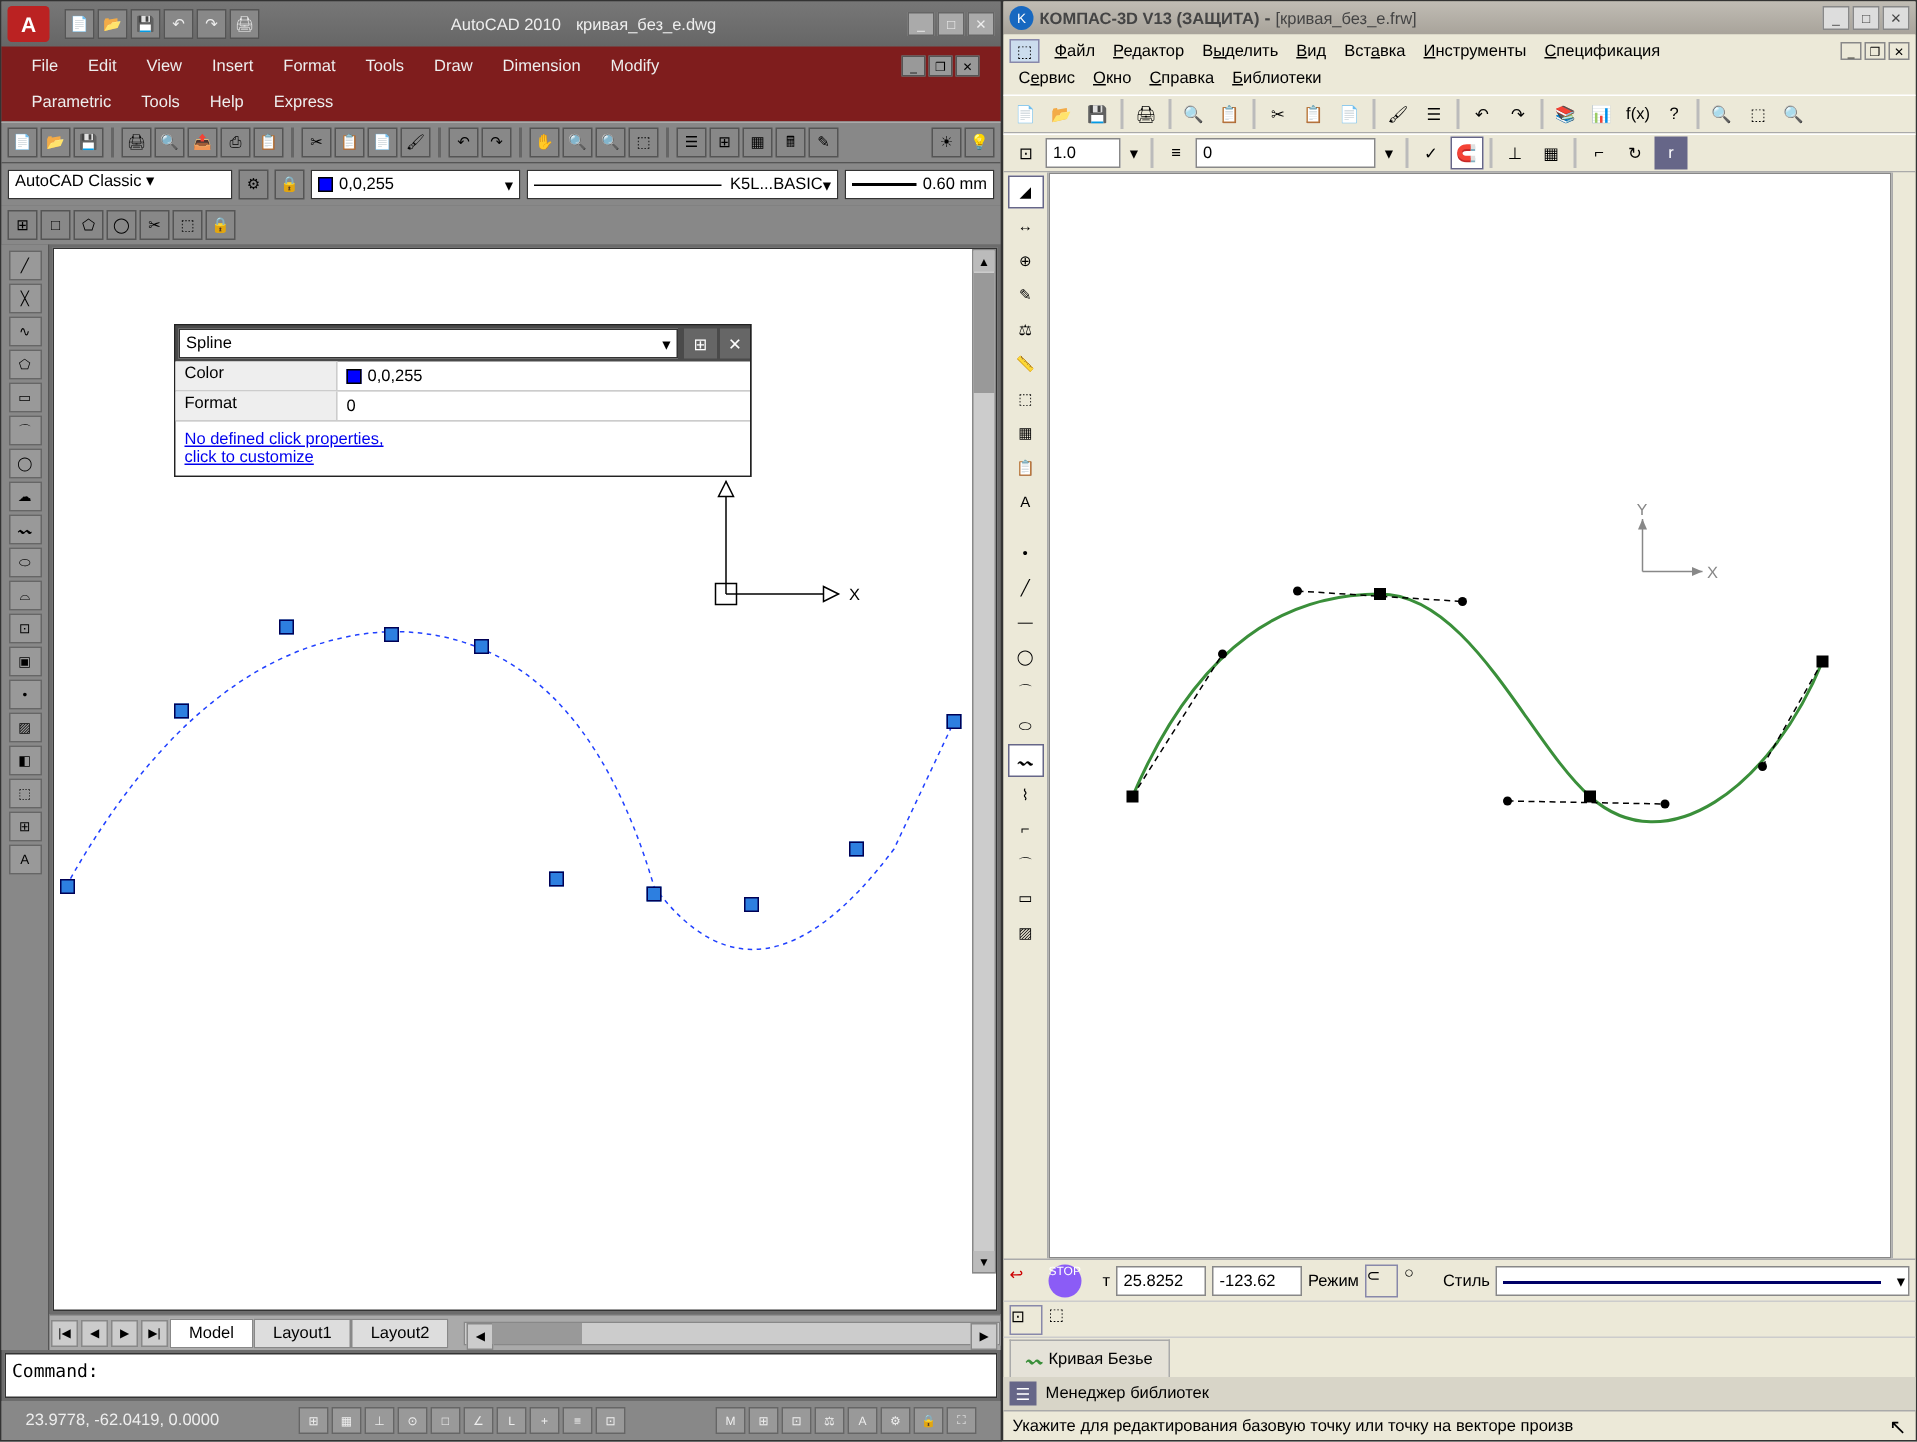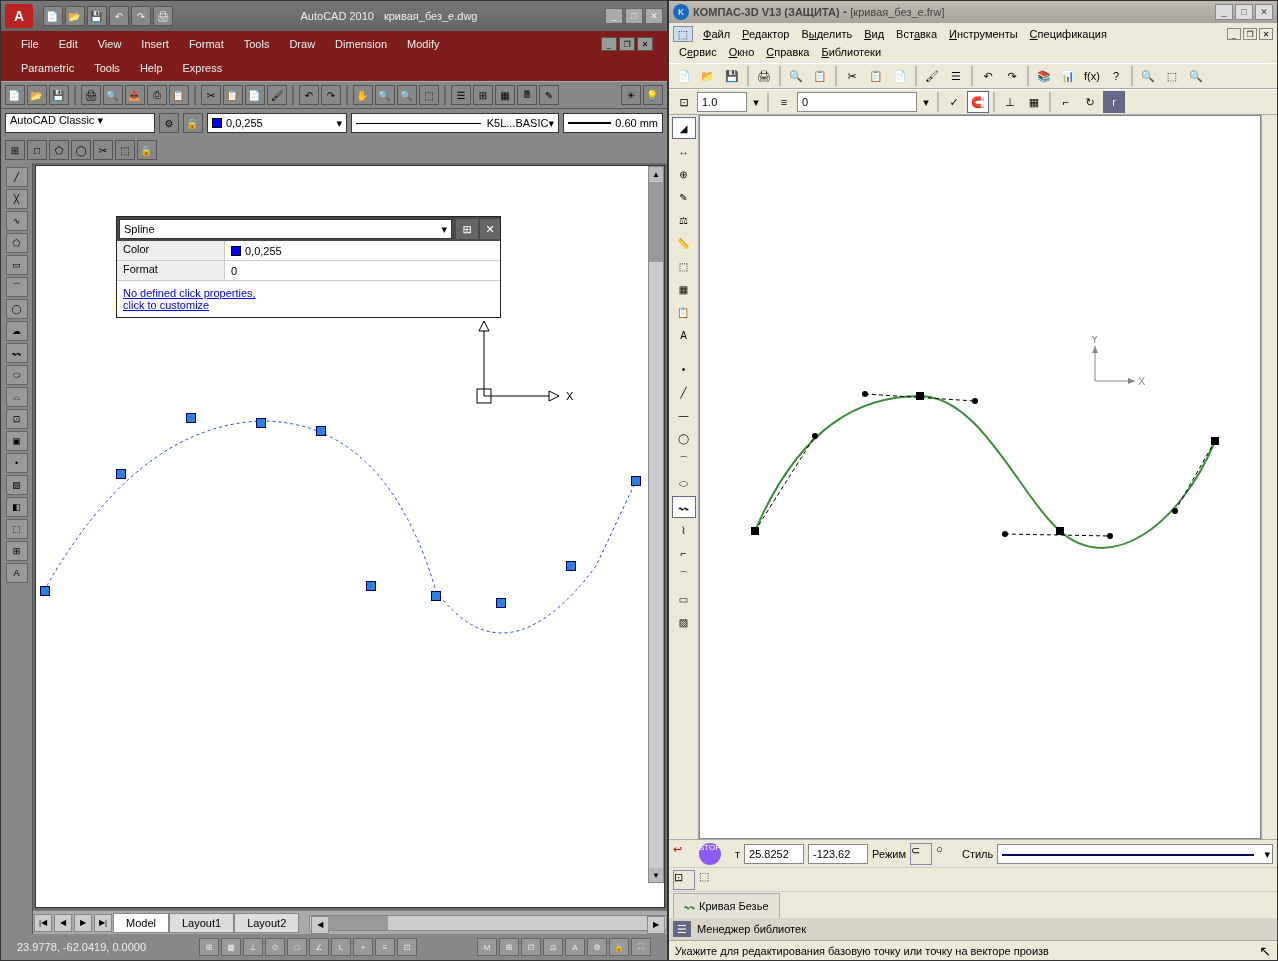--- a/index.html
+++ b/index.html
@@ -304,20 +304,21 @@
         <div class="tab">Layout2</div>
         <div class="acad-hscroll">
           <div class="navbtn" style="position:absolute;left:0">◀</div>
           <div class="thumb" style="left:18px"></div>
           <div class="navbtn" style="position:absolute;right:0">▶</div>
         </div>
       </div>
     </div>
   </div>
 
+  <div class="acad-command">Command:</div>
 
   <div class="acad-status">
     <div class="coord">23.9778, -62.0419, 0.0000</div>
     <div class="sbtn">⊞</div>
     <div class="sbtn">▦</div>
     <div class="sbtn">⊥</div>
     <div class="sbtn">⊙</div>
     <div class="sbtn">□</div>
     <div class="sbtn">∠</div>
     <div class="sbtn">L</div>

